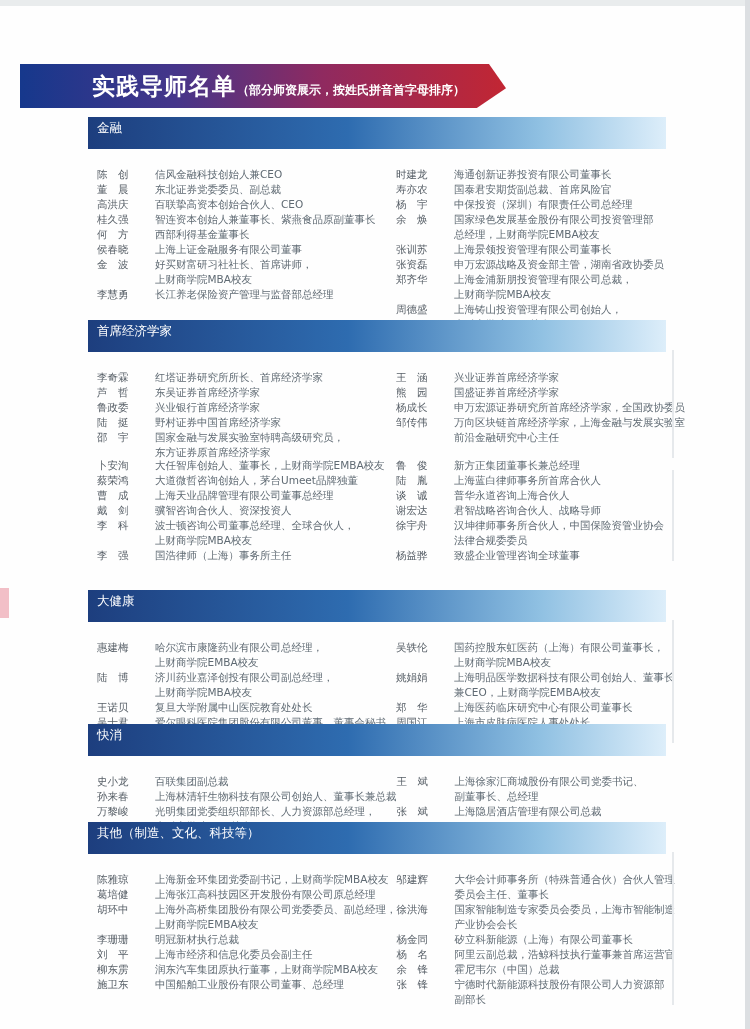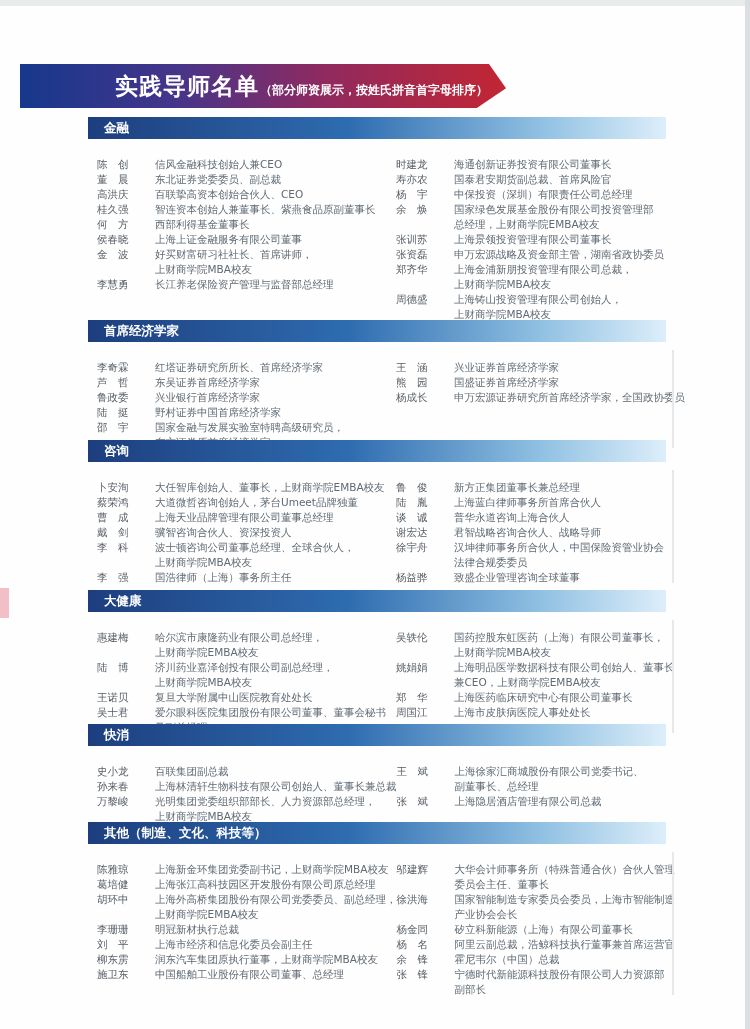--- a/index.html
+++ b/index.html
@@ -5,27 +5,27 @@
   html,body{margin:0;padding:0;background:#ffffff;}
   .page{position:relative;width:750px;height:1029px;background:#fefefe;overflow:hidden;
         font-family:"DejaVu Sans","Liberation Sans",sans-serif;}
   .top-band{position:absolute;top:0;left:0;width:750px;height:6px;background:#e9eced;}
   .right-strip{position:absolute;top:0;right:0;width:5px;height:1029px;background:#dcdfe2;}
   .pink-sliver{position:absolute;left:0;top:588px;width:9px;height:30px;background:#f2bfc7;}
 
   .banner{position:absolute;left:20px;top:64px;width:486px;height:44px;color:#fff;
           background:linear-gradient(90deg,#16388c 0%,#45358a 32%,#8f2a60 62%,#c22633 100%);
           clip-path:polygon(0 0,96.5% 0,100% 55%,94% 100%,0 100%);
-          display:flex;align-items:baseline;padding-left:95px;padding-top:7px;box-sizing:border-box;}
+          display:flex;align-items:baseline;padding-left:72px;padding-top:7px;box-sizing:border-box;}
   .banner-title{font-size:23px;font-weight:bold;letter-spacing:1px;}
   .banner-subtitle{font-size:12px;font-weight:bold;margin-left:1px;}
 
   .section{position:absolute;left:88px;width:578px;}
-  .section-bar{height:22px;line-height:22px;color:#ffffff;font-size:12.5px;font-weight:bold;
-               padding-left:16px;box-sizing:border-box;
+  .section-bar{height:32px;line-height:22px;color:#ffffff;font-size:12.5px;font-weight:normal;
+               padding-left:9px;box-sizing:border-box;
                background:linear-gradient(90deg,#1d3e7e 0%,#2e6cb0 45%,#8fc0e2 78%,#ddeefa 100%);}
   .cols{display:flex;margin-top:18px;}
   .col{box-sizing:border-box;}
   .col.left{flex:0 0 308px;padding-left:9px;}
   .col.right{flex:1 1 auto;}
   .entry{display:flex;font-size:10.5px;line-height:15px;color:#5f6a73;}
   .mname{flex:0 0 36px;margin-right:22px;color:#565e66;white-space:pre;}
   .mdesc{white-space:pre;}
   .right-rule{position:absolute;right:-8px;top:30px;bottom:2px;width:2px;background:#e6e9ec;}
 </style>
@@ -152,26 +152,30 @@
               <span class="mdesc">兴业证券首席经济学家</span>
             </div>
             <div class="entry">
               <span class="mname">熊　园</span>
               <span class="mdesc">国盛证券首席经济学家</span>
             </div>
             <div class="entry">
               <span class="mname">杨成长</span>
               <span class="mdesc">申万宏源证券研究所首席经济学家，全国政协委员</span>
             </div>
+            <div class="entry">
+              <span class="mname">邹传伟</span>
+              <span class="mdesc">万向区块链首席经济学家，上海金融与发展实验室
+前沿金融研究中心主任</span>
+            </div>
           </div>
         </div>
         <div class="right-rule"></div>
       </div>
       <div class="section" style="top: 440px;">
-        <div class="section-bar"><span>咨询</span></div>
         <div class="cols">
           <div class="col left">
             <div class="entry">
               <span class="mname">卜安洵</span>
               <span class="mdesc">大任智库创始人、董事长，上财商学院EMBA校友</span>
             </div>
             <div class="entry">
               <span class="mname">蔡荣鸿</span>
               <span class="mdesc">大道微哲咨询创始人，茅台Umeet品牌独董</span>
             </div>

